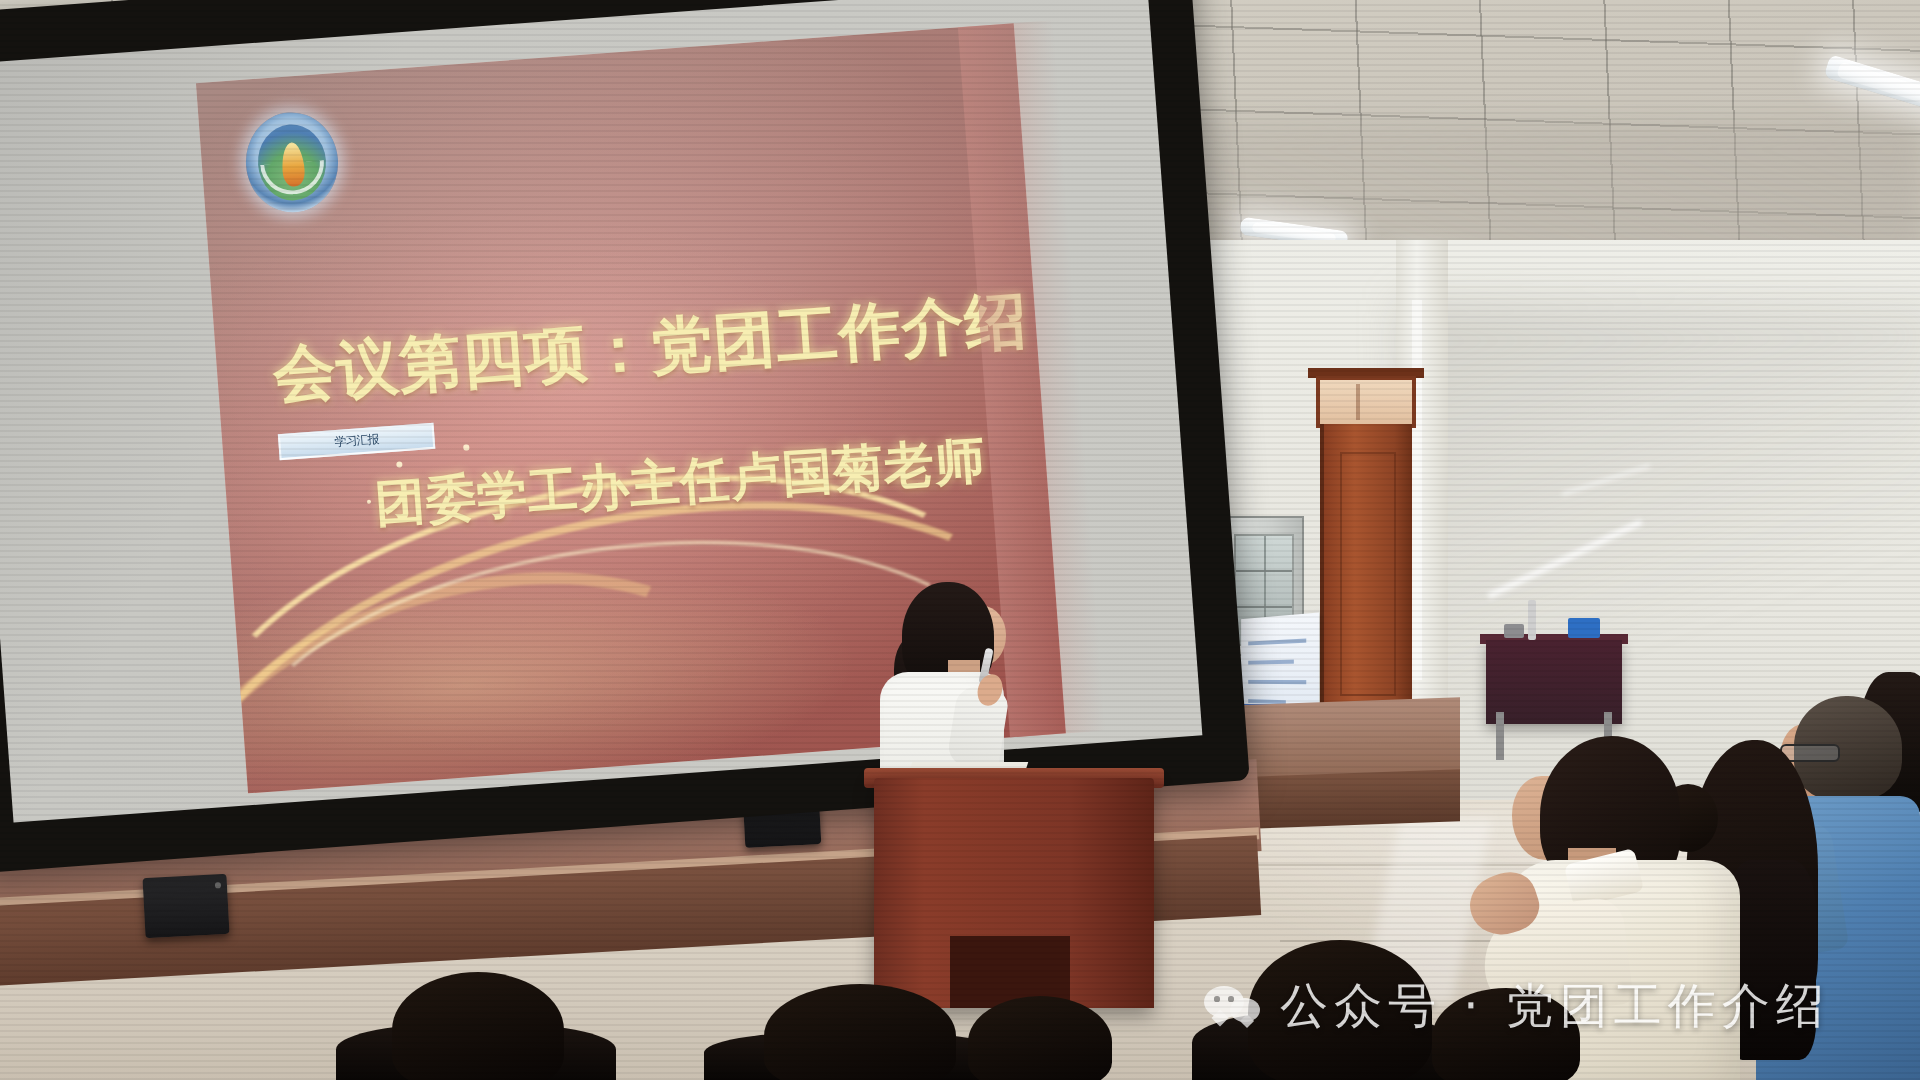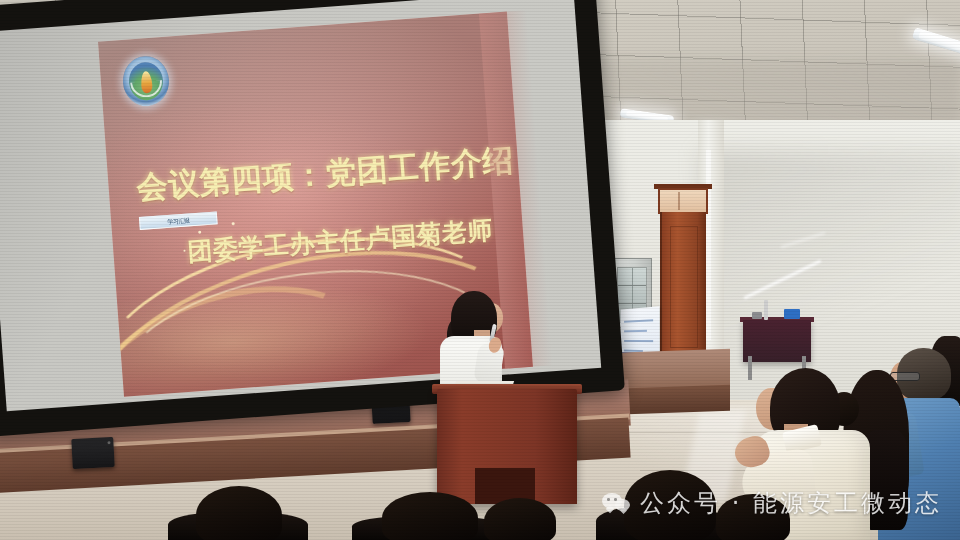--- a/index.html
+++ b/index.html
@@ -479,17 +479,17 @@
 
   <div class="fg-head" style="left:716px; top:494px; width:74px; height:50px;"></div>
 
   <div class="watermark">
     <div class="wm-icon">
       <div class="wm-b1"></div>
       <div class="wm-b2"></div>
       <div class="wm-dot" style="left:5px; top:7px;"></div>
       <div class="wm-dot" style="left:12px; top:7px;"></div>
     </div>
-    <div class="wm-text">公众号 · 能源安工微动态</div>
+    <div class="wm-text">公众号 · 党团工作介绍</div>
   </div>
 
   <div class="grain"></div>
 </div>
 
 </body></html>

